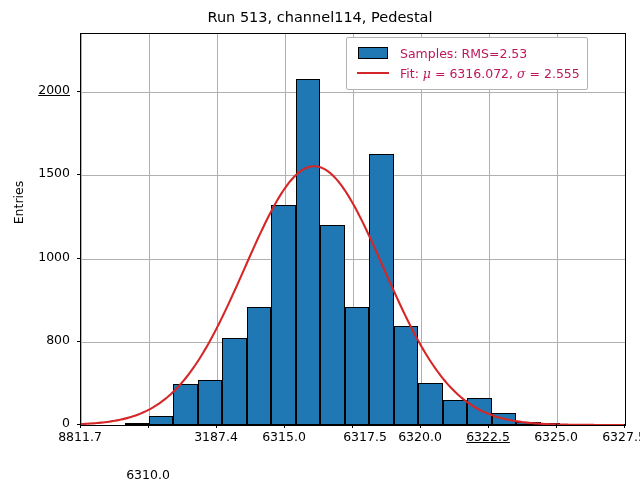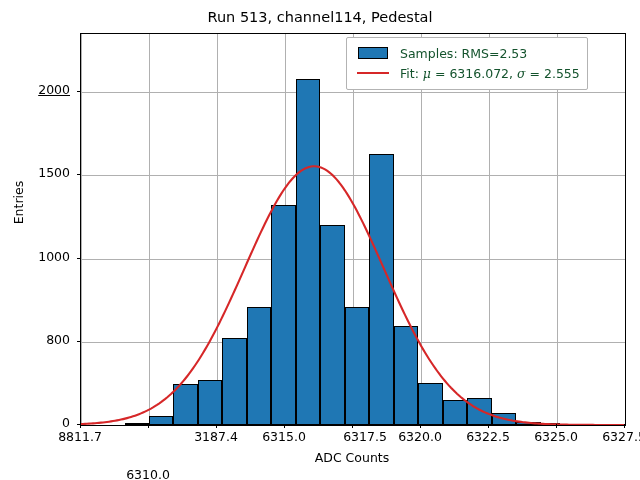--- a/index.html
+++ b/index.html
@@ -158,21 +158,21 @@
     border: 1.1px solid #000000;
     box-sizing: border-box;
   }
   .legend-line {
     width: 32px;
     height: 2px;
     background: #d62728;
   }
   .legend-label {
     font-size: 12.5px;
-    color: #14532d;
+    color: #be185d;
     white-space: nowrap;
   }
   .legend-label i {
     font-family: "DejaVu Serif", serif;
     font-style: italic;
   }
 </style>
 </head>
 <body>
 
@@ -231,40 +231,39 @@
       <div class="xticklabel" style="left: 148px; margin-top: 38px;">6310.0</div>
       <div class="tick-v" style="left: 216px;"></div>
       <div class="xticklabel" style="left: 216px;">3187.4</div>
       <div class="tick-v" style="left: 284px;"></div>
       <div class="xticklabel" style="left: 284px;">6315.0</div>
       <div class="tick-v" style="left: 352px;"></div>
       <div class="xticklabel" style="left: 365px;">6317.5</div>
       <div class="tick-v" style="left: 420px;"></div>
       <div class="xticklabel" style="left: 420px;">6320.0</div>
       <div class="tick-v" style="left: 488px;"></div>
-      <div class="xticklabel" style="left: 488px;">6322.5</div>
+      <div class="xticklabel" style="left: 488px; text-decoration: underline;">6322.5</div>
       <div class="tick-v" style="left: 556px;"></div>
       <div class="xticklabel" style="left: 556px;">6325.0</div>
       <div class="tick-v" style="left: 624px;"></div>
       <div class="xticklabel" style="left: 624px;">6327.5</div>
     </div>
   <div id="yticks">
       <div class="tick-h" style="top: 424px;"></div>
       <div class="yticklabel" style="top: 424px;">0</div>
       <div class="tick-h" style="top: 341px;"></div>
       <div class="yticklabel" style="top: 340.809px;">800</div>
       <div class="tick-h" style="top: 258px;"></div>
       <div class="yticklabel" style="top: 257.617px;">1000</div>
       <div class="tick-h" style="top: 174px;"></div>
       <div class="yticklabel" style="top: 174.426px;">1500</div>
       <div class="tick-h" style="top: 91px;"></div>
       <div class="yticklabel" style="top: 91.234px; text-decoration: underline;">2000</div>
     </div>
 
-  <div id="xlabel">ADC Counts</div>
   <div id="ylabel">Entries</div>
 
   <div id="legend">
     <div class="legend-row">
       <span class="legend-key">
         <span class="legend-swatch"></span>
       </span>
       <span class="legend-label">Samples: RMS=2.53</span>
     </div>
     <div class="legend-row">

